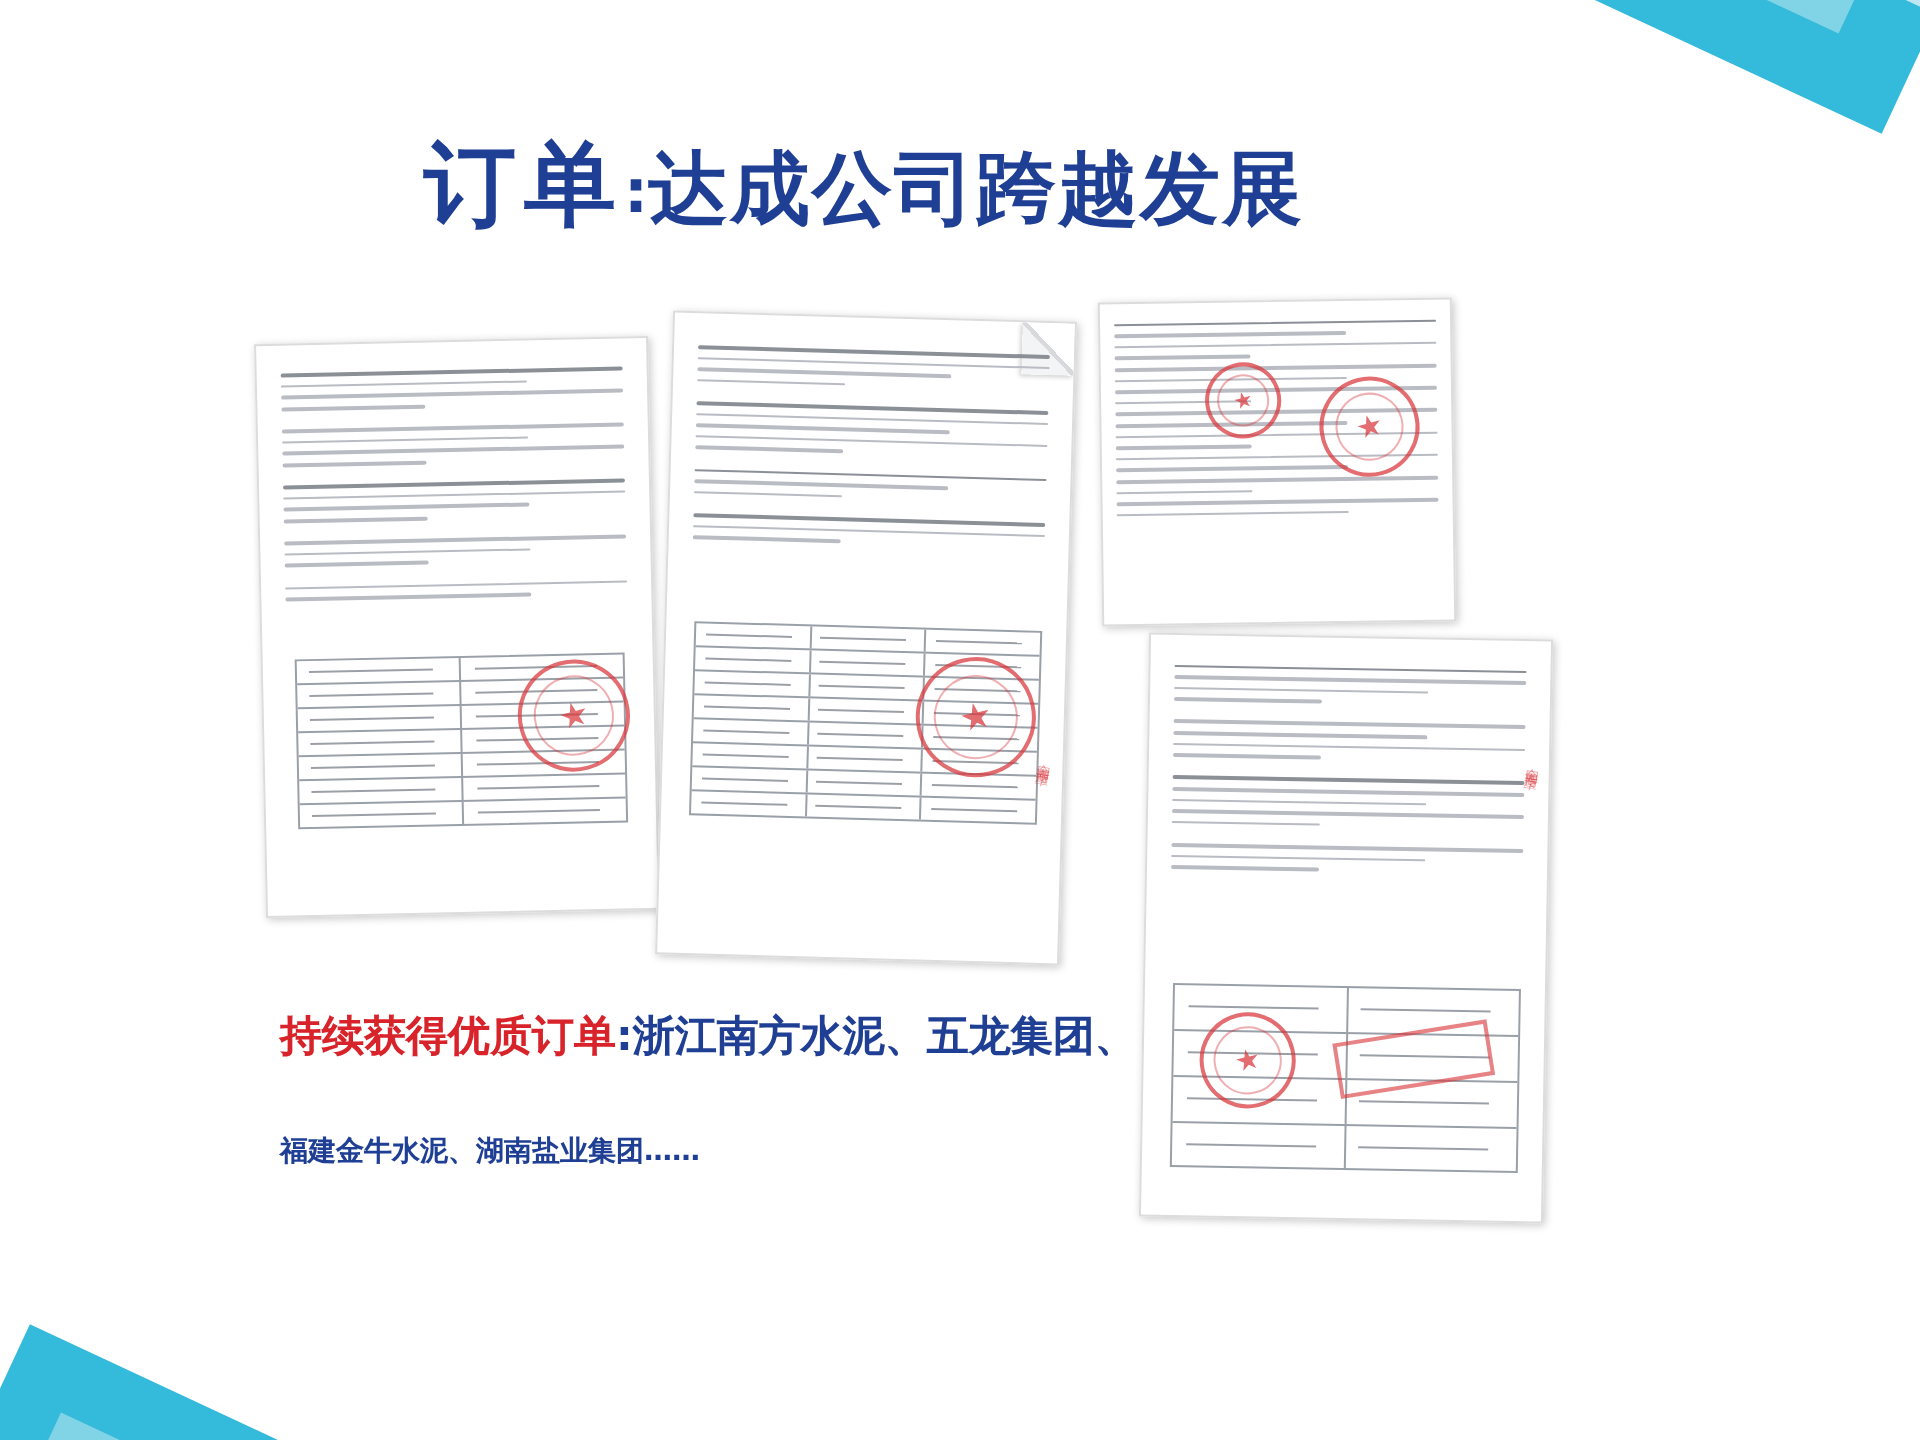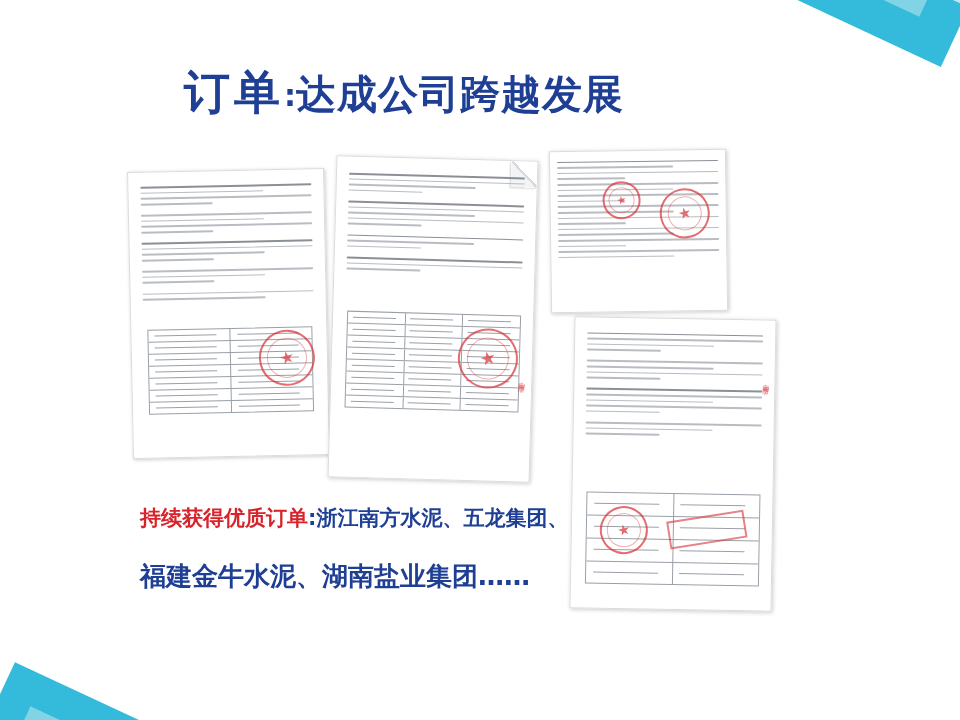--- a/index.html
+++ b/index.html
@@ -97,20 +97,21 @@
   }
 
   
   .title {
     position: absolute;
     top: 62px;
     left: 0;
     width: 808px;
     text-align: center;
     white-space: nowrap;
+    padding-left: 28px;
   }
   .title .t-main {
     font-size: 46px;
     font-weight: bold;
     color: #1f3f94;
     letter-spacing: 4px;
   }
   .title .t-colon {
     font-size: 30px;
     font-weight: bold;
@@ -250,21 +251,21 @@
     font-weight: bold;
     color: #d8232a;
   }
   .cap-blue {
     font-size: 21px;
     font-weight: bold;
     color: #1f3f94;
   }
   .cap-line2 {
     display: block;
-    font-size: 26px;
+    font-size: 14px;
     font-weight: bold;
     color: #1f3f94;
   }
 </style>
 </head>
 <body>
 
 <div class="corner-tr">
   <i class="tr1"></i>
   <i class="tr2"></i>

